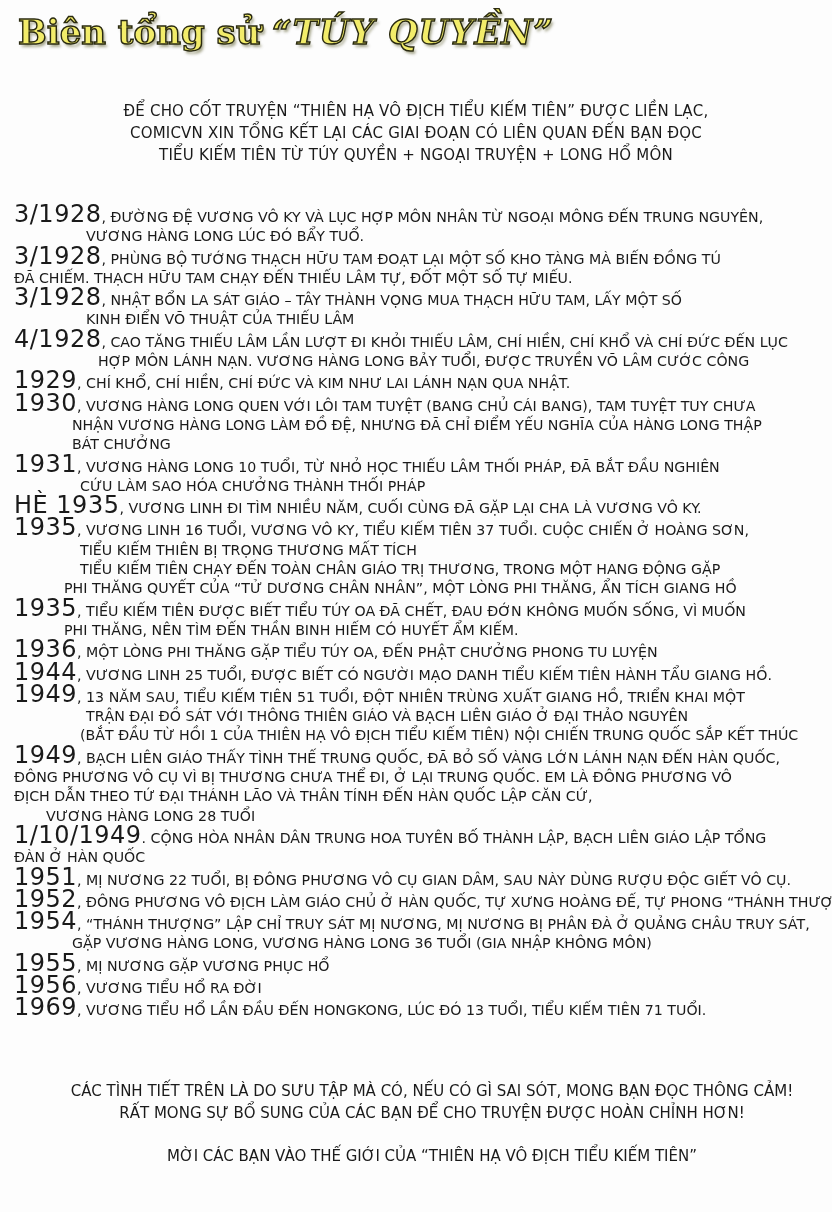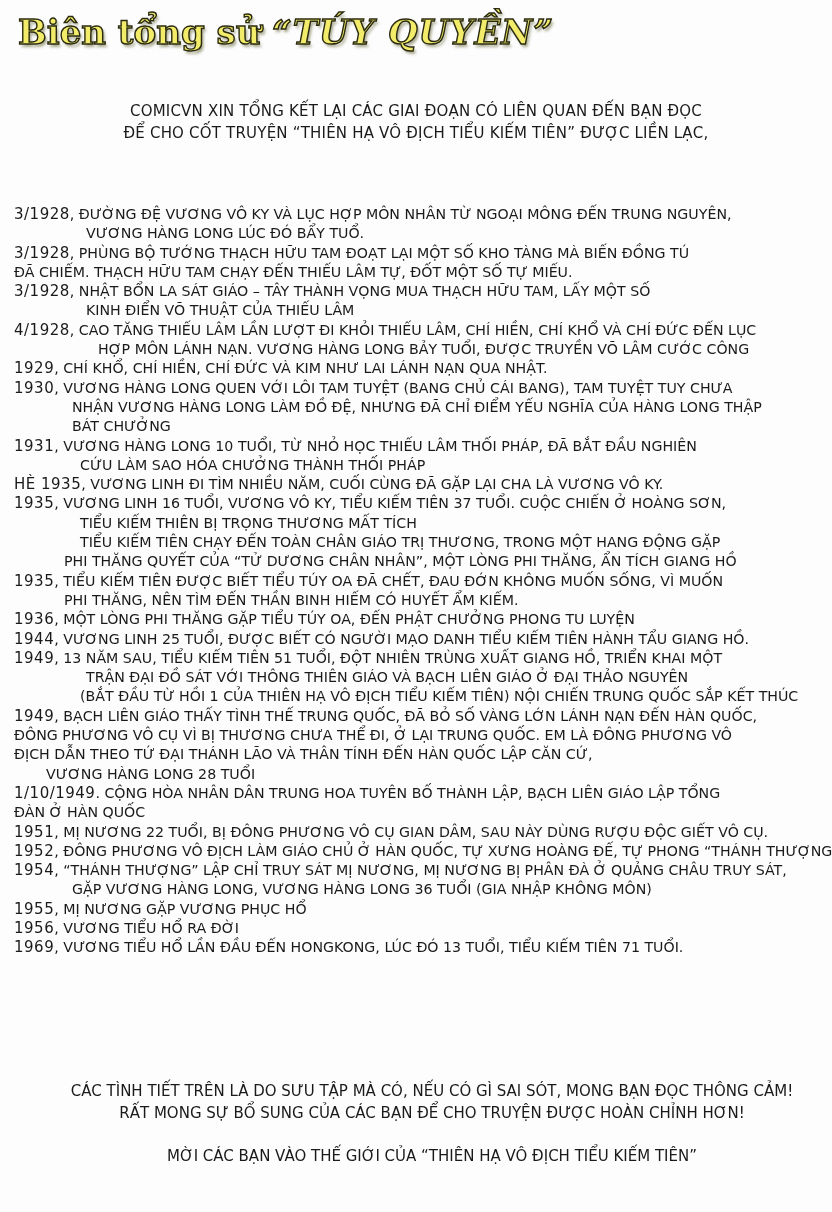--- a/index.html
+++ b/index.html
@@ -31,21 +31,21 @@
     }
     .intro div { white-space: nowrap; }
     .timeline {
       position: absolute; left: 14px; top: 205px; width: 830px;
       font-size: 14.2px; line-height: 19.3px;
       text-transform: uppercase;
       white-space: nowrap;
     }
     .entry { }
     .entry .line { white-space: nowrap; }
-    .entry .year { font-size: 15px; letter-spacing: 0.5px; }
+    .entry .year { font-size: 24px; letter-spacing: 0.5px; }
     .i1 { padding-left: 72px; }
     .i2 { padding-left: 84px; }
     .i3 { padding-left: 58px; }
     .i4 { padding-left: 50px; }
     .i5 { padding-left: 32px; }
     .i6 { padding-left: 66px; }
     .i0 { padding-left: 0; }
     .outro {
       position: absolute; left: 16px; width: 832px; top: 1080px;
       text-align: center;
@@ -58,22 +58,23 @@
 </head>
 <body>
 
 <div class="page">
 
   <div class="title">
     <span>Biên tổng sử </span><span class="q">“TÚY QUYỀN”</span>
   </div>
 
   <div class="intro">
+    <div>Để cho cốt truyện “Thiên Hạ Vô Địch Tiểu Kiếm Tiên” được liền lạc,</div>
     <div>comicvn xin tổng kết lại các giai đoạn có  liên quan đến bạn đọc</div>
-    <div>Để cho cốt truyện “Thiên Hạ Vô Địch Tiểu Kiếm Tiên” được liền lạc,</div>
+    <div>Tiểu Kiếm Tiên từ  Túy Quyền + Ngoại Truyện + Long Hổ Môn</div>
   </div>
 
   <div class="timeline" id="timeline">
       <div class="entry">
         <div class="line i0"><span class="year">3/1928</span><span>, đường đệ Vương Vô Ky và Lục Hợp Môn nhân từ Ngoại Mông đến Trung Nguyên,</span></div>
         <div class="line i1"><span>Vương Hàng Long lúc đó bẩy tuổ.</span></div>
       </div>
       <div class="entry">
         <div class="line i0"><span class="year">3/1928</span><span>, Phùng Bộ tướng Thạch Hữu Tam đoạt lại một số kho tàng mà Biến Đồng Tú</span></div>
         <div class="line i0"><span>đã chiếm. Thạch Hữu Tam chạy đến Thiếu Lâm Tự, đốt một số tự miếu.</span></div>

